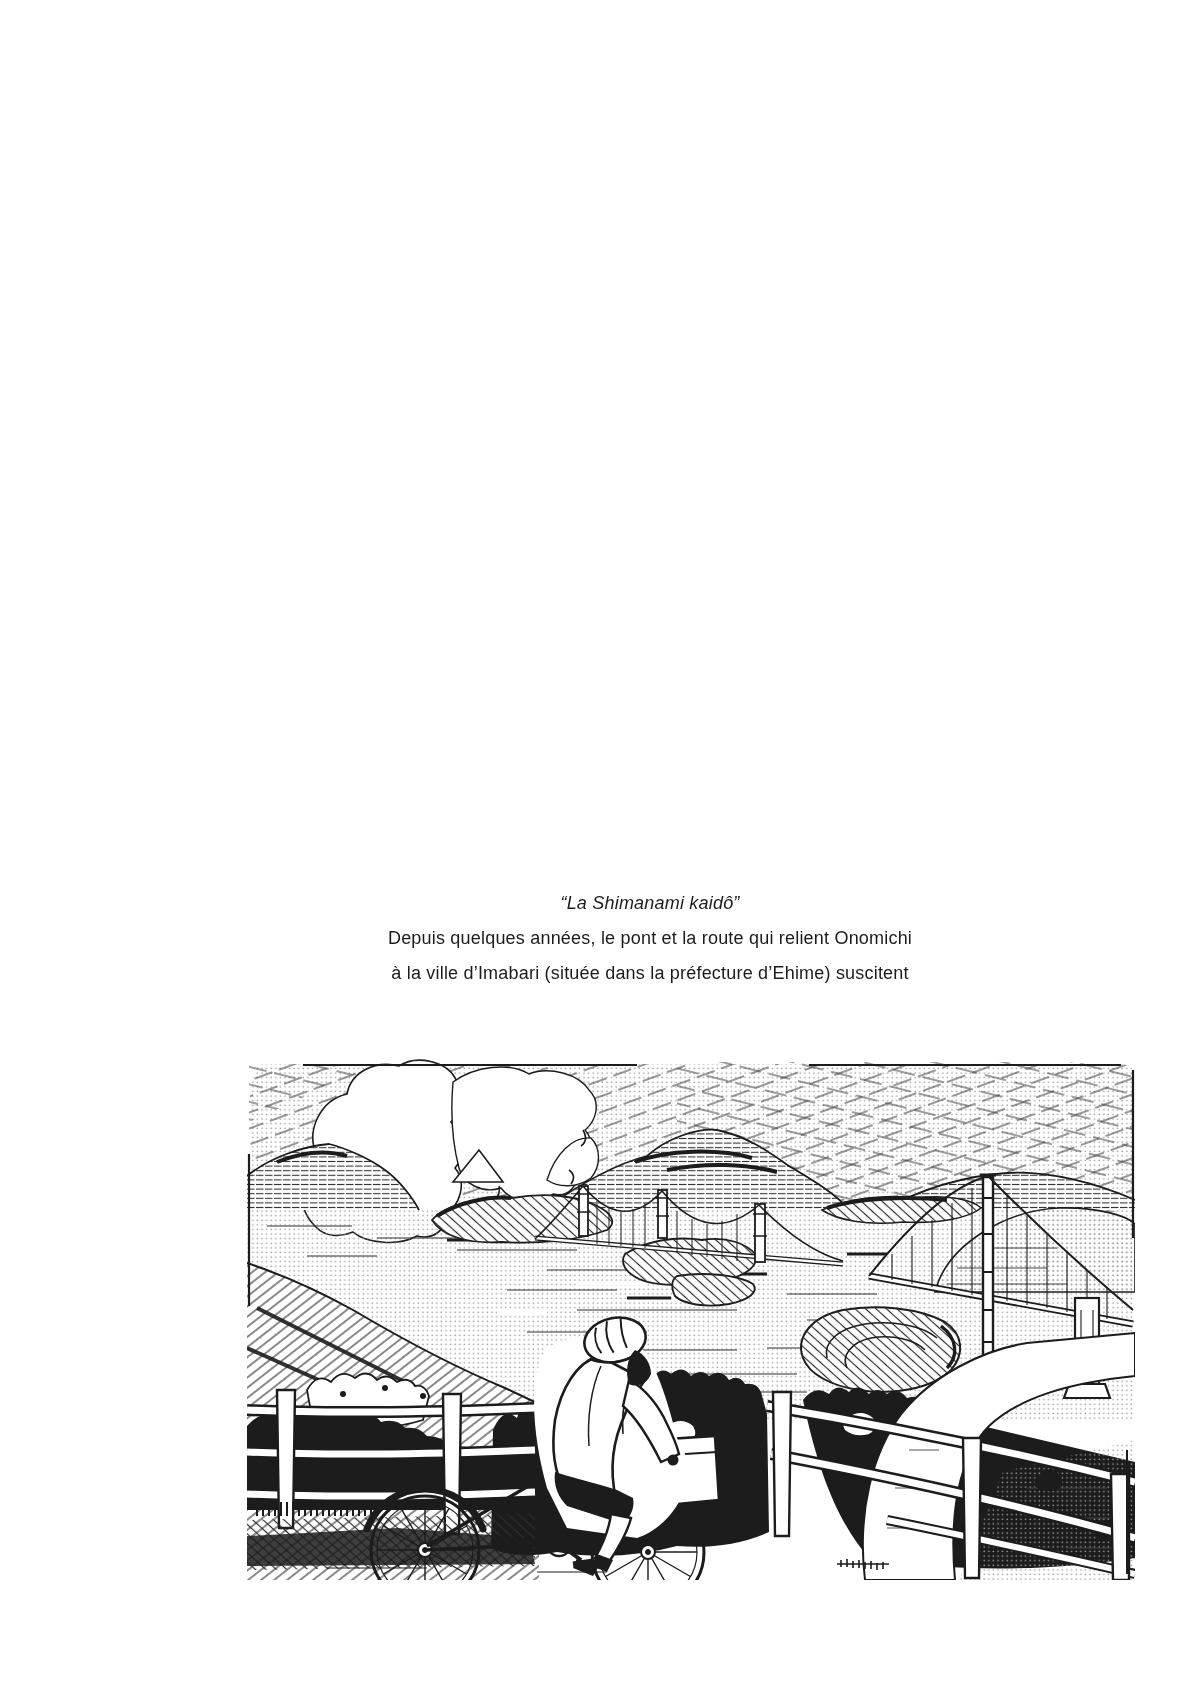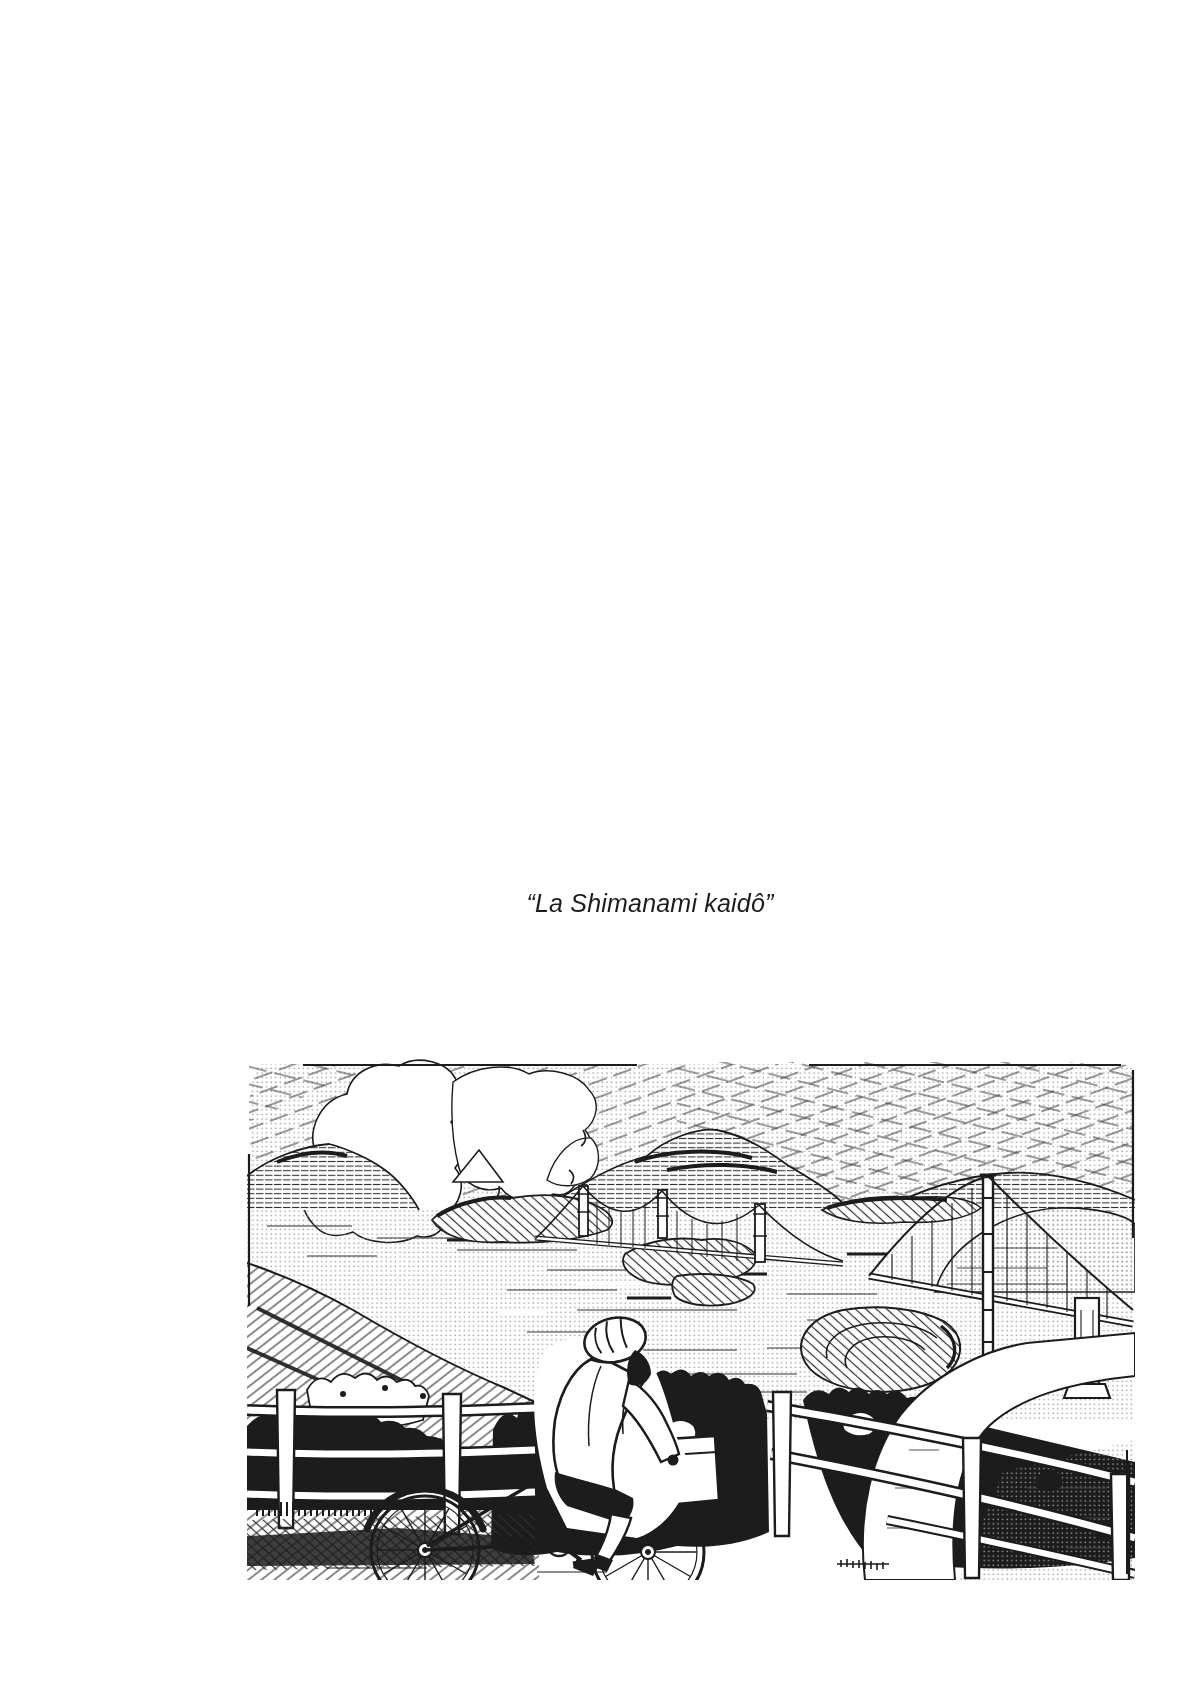--- a/index.html
+++ b/index.html
@@ -8,40 +8,42 @@
     width:1200px;height:1701px;
     background:#ffffff;
     overflow:hidden;
     font-family:"Liberation Sans", sans-serif;
     color:#1c1c1c;
   }
   .caption{
     position:absolute;
     left:210px; top:886px; width:880px;
     text-align:center;
-    font-size:25px;
+    font-size:18px;
     line-height:35px;
     letter-spacing:.2px;
     color:#1c1c1c;
     font-weight:500;
   }
   .caption .title{ font-style:italic; }
   .art{
     position:absolute;
     left:247px; top:1058px;
     width:888px; height:522px;
   }
 </style>
 </head>
 <body>
 
 <div class="page">
 
   <div class="caption">
     <div class="title">“La Shimanami kaidô”</div>
+    <div>Depuis quelques années, le pont et la route qui relient Onomichi</div>
+    <div>à la ville d’Imabari (située dans la préfecture d’Ehime) suscitent</div>
   </div>
 
   <svg class="art" viewBox="0 0 888 522" xmlns="http://www.w3.org/2000/svg">
     <defs>
       <pattern id="dotS" width="4.6" height="4.6" patternUnits="userSpaceOnUse">
         <circle cx="1.2" cy="1.2" r="0.85" fill="#9d9d9d"></circle>
       </pattern>
       <pattern id="dotM" width="4" height="4" patternUnits="userSpaceOnUse">
         <circle cx="1" cy="1" r="0.95" fill="#8e8e8e"></circle>
       </pattern>

